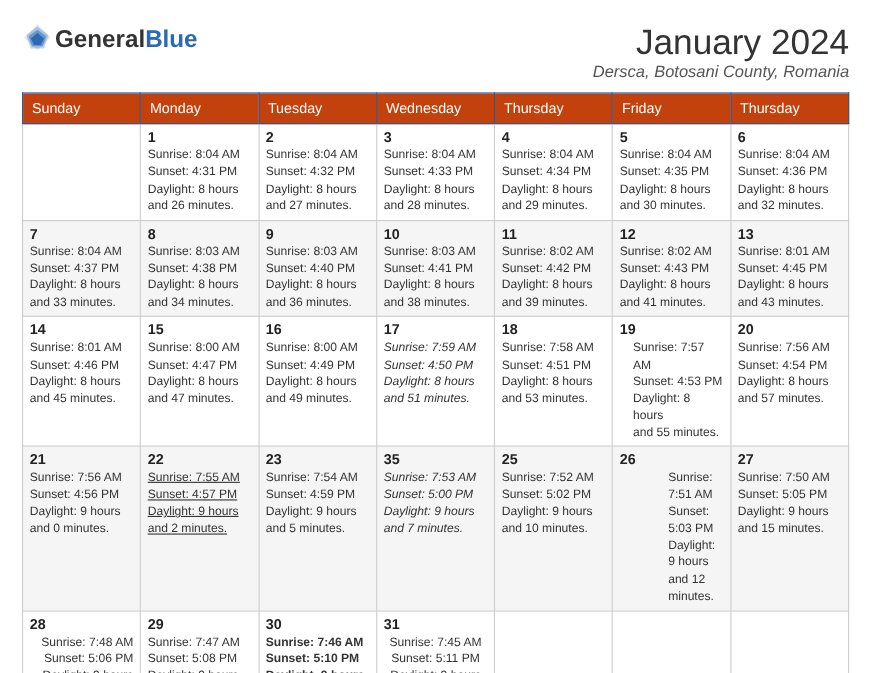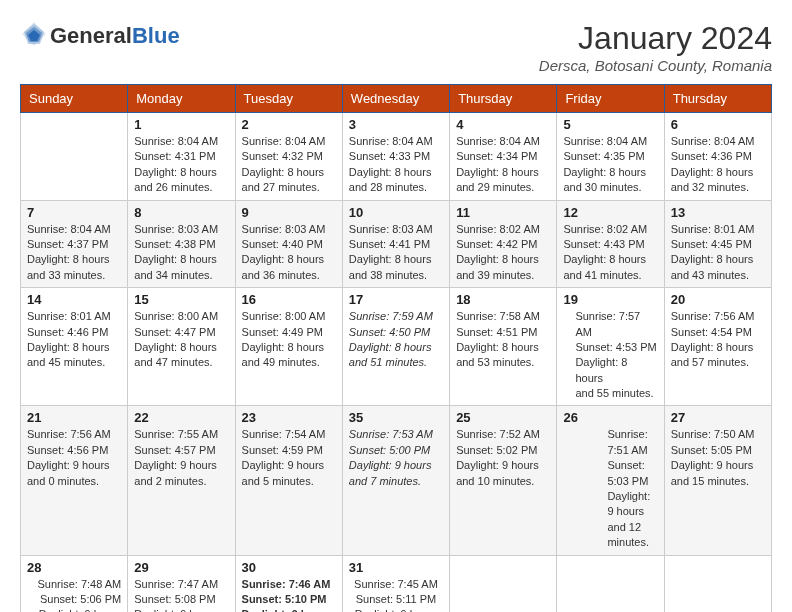--- a/index.html
+++ b/index.html
@@ -275,21 +275,21 @@
       <tr>
         <td>
           <div class="day-number">21</div>
           <div class="day-info" style="white-space: pre-line;">Sunrise: 7:56 AM
 Sunset: 4:56 PM
 Daylight: 9 hours
 and 0 minutes.</div>
         </td>
         <td>
           <div class="day-number">22</div>
-          <div class="day-info" style="white-space: pre-line;">Sunrise: 7:55 AM
+          <div class="day-info" style="white-space: pre-line; text-decoration: underline;">Sunrise: 7:55 AM
 Sunset: 4:57 PM
 Daylight: 9 hours
 and 2 minutes.</div>
         </td>
         <td>
           <div class="day-number">23</div>
           <div class="day-info" style="white-space: pre-line;">Sunrise: 7:54 AM
 Sunset: 4:59 PM
 Daylight: 9 hours
 and 5 minutes.</div>

